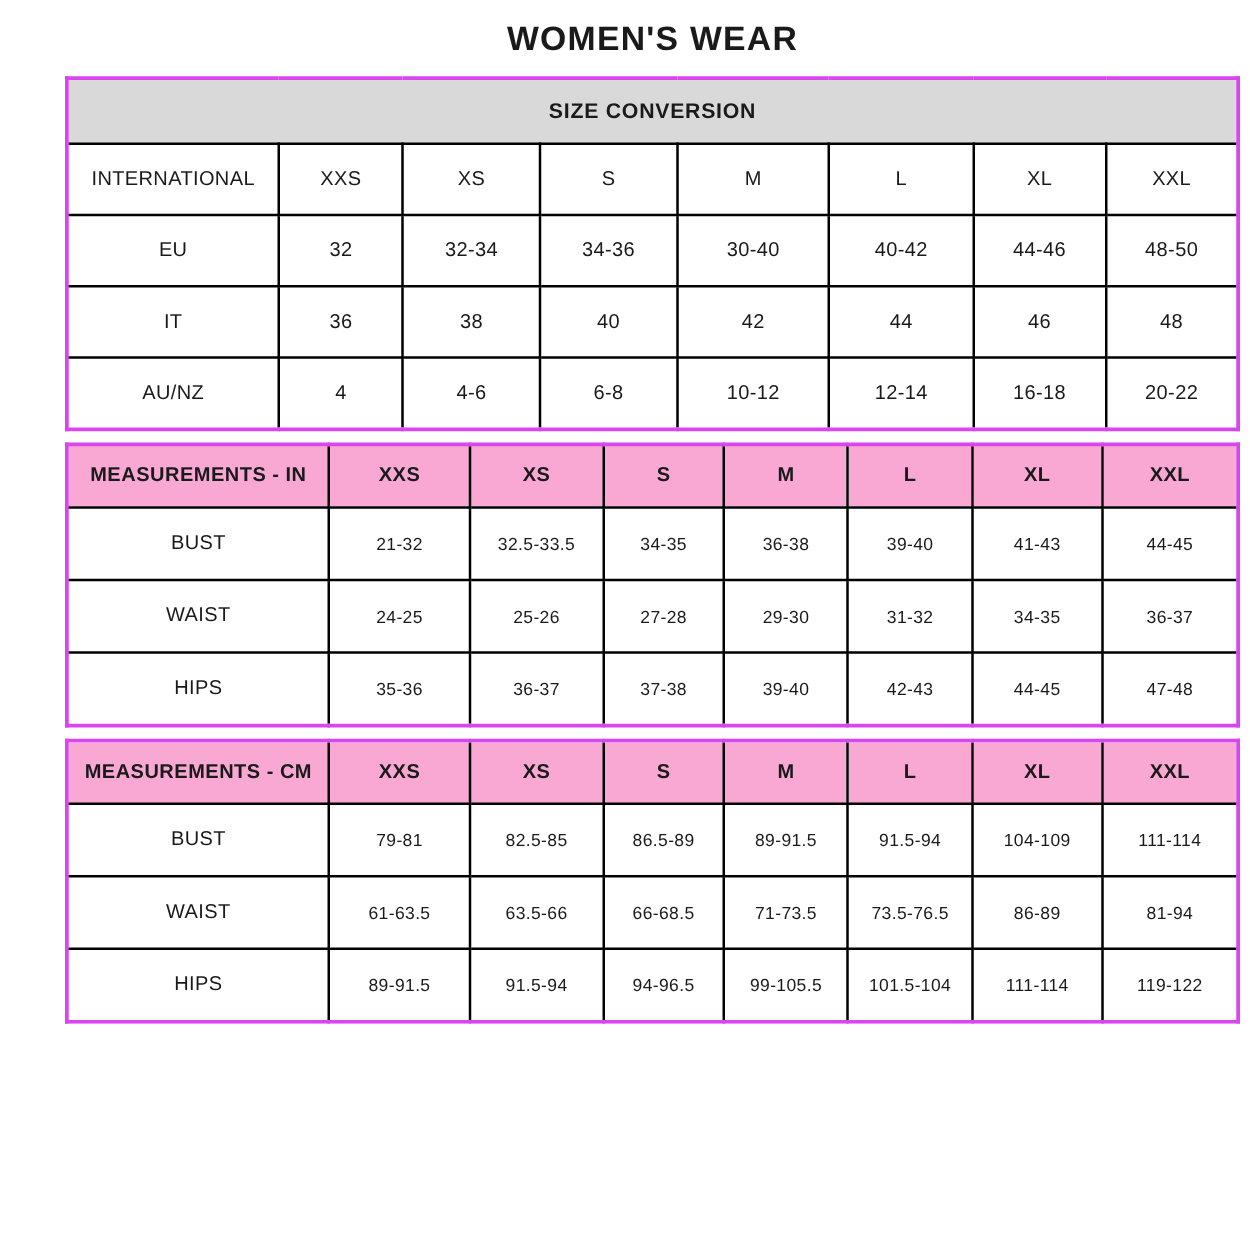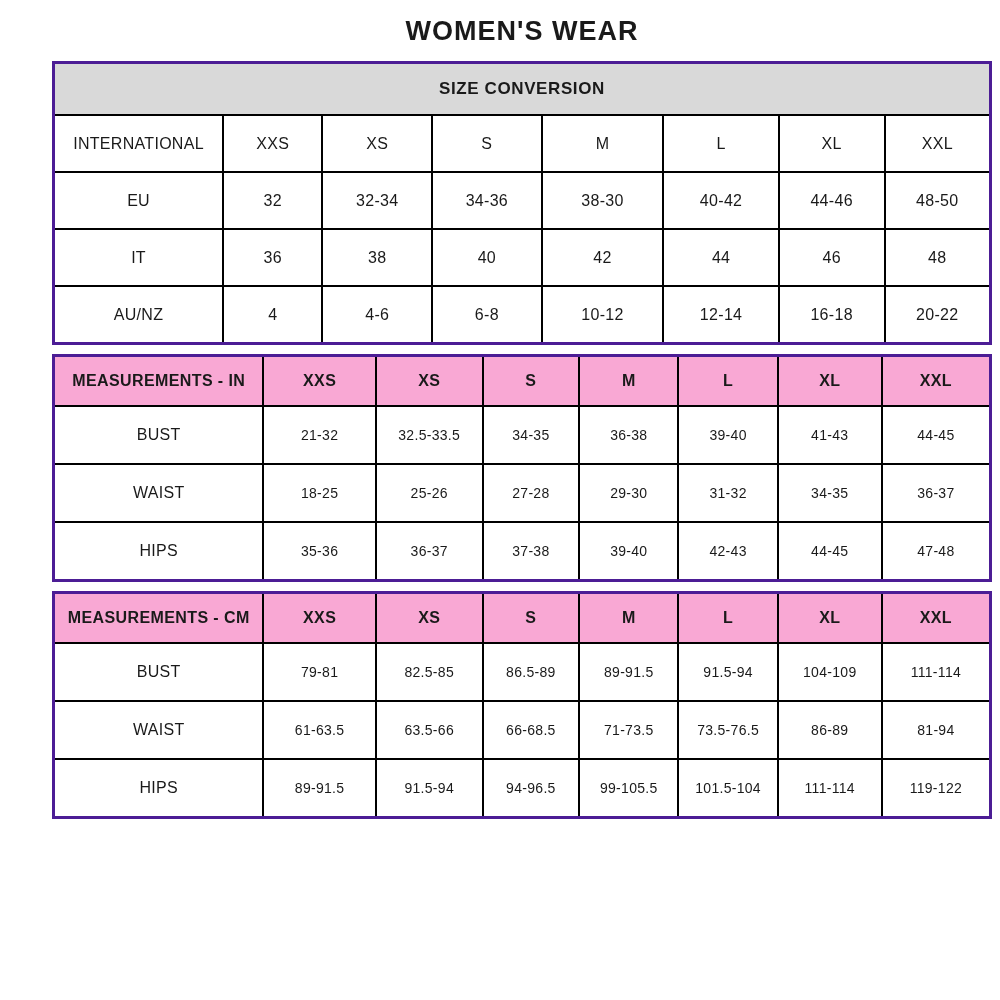--- a/index.html
+++ b/index.html
@@ -20,21 +20,21 @@
     text-align: center;
     font-size: 27px;
     font-weight: bold;
     letter-spacing: 1px;
     margin: 4px 0 14px 0;
   }
   table {
     width: 100%;
     border-collapse: collapse;
     table-layout: fixed;
-    border: 3px solid #4c1d95;
+    border: 3px solid #d946ef;
   }
   table + table { margin-top: 9px; }
   th, td {
     border: 2px solid #000;
     text-align: center;
     vertical-align: middle;
     overflow: hidden;
     padding: 0 2px;
   }
   
@@ -108,21 +108,21 @@
           <th>M</th>
           <th>L</th>
           <th>XL</th>
           <th>XXL</th>
         </tr>
         <tr>
           <td class="row-label">EU</td>
           <td>32</td>
           <td>32-34</td>
           <td>34-36</td>
-          <td>38-30</td>
+          <td>30-40</td>
           <td>40-42</td>
           <td>44-46</td>
           <td>48-50</td>
         </tr>
         <tr>
           <td class="row-label">IT</td>
           <td>36</td>
           <td>38</td>
           <td>40</td>
           <td>42</td>
@@ -170,21 +170,21 @@
           <td>21-32</td>
           <td>32.5-33.5</td>
           <td>34-35</td>
           <td>36-38</td>
           <td>39-40</td>
           <td>41-43</td>
           <td>44-45</td>
         </tr>
         <tr>
           <td class="row-label">WAIST</td>
-          <td>18-25</td>
+          <td>24-25</td>
           <td>25-26</td>
           <td>27-28</td>
           <td>29-30</td>
           <td>31-32</td>
           <td>34-35</td>
           <td>36-37</td>
         </tr>
         <tr>
           <td class="row-label">HIPS</td>
           <td>35-36</td>

